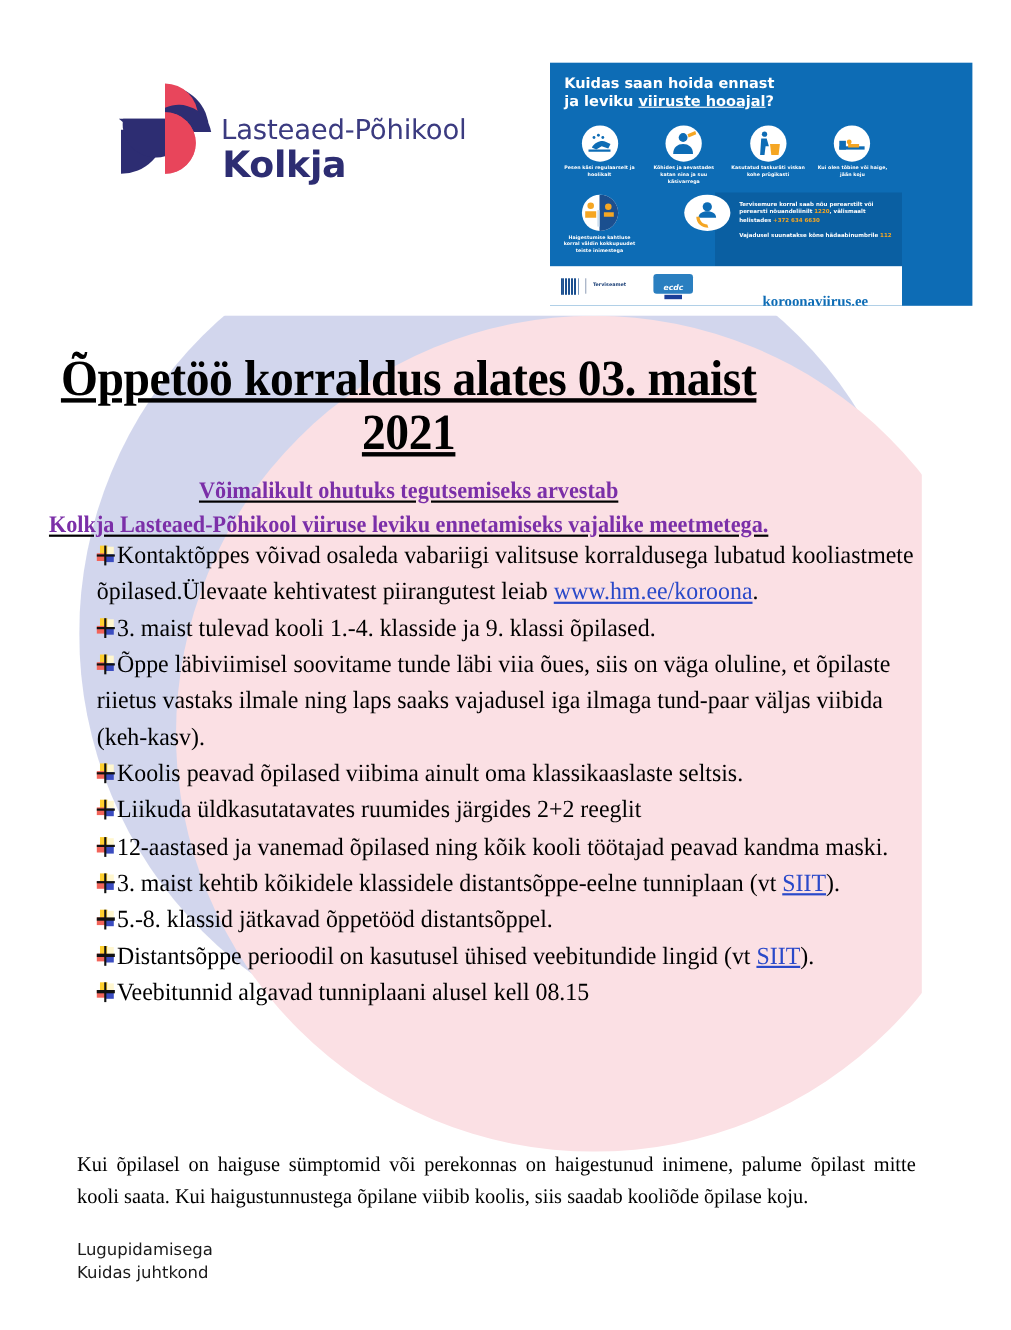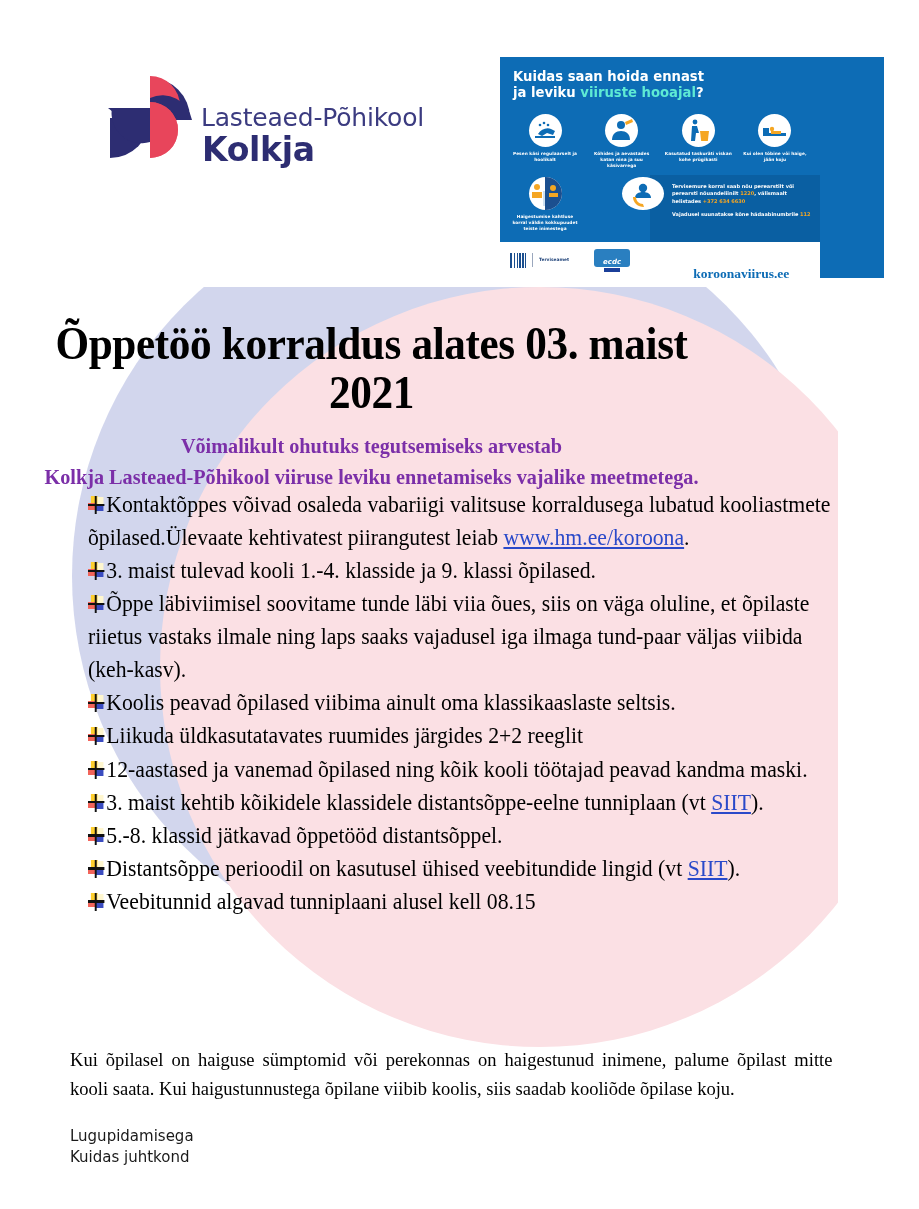--- a/index.html
+++ b/index.html
@@ -140,21 +140,21 @@
     position: absolute;
     left: 13px;
     top: 12px;
     width: 292px;
     font-family: "DejaVu Sans", sans-serif;
     font-weight: bold;
     font-size: 13.2px;
     line-height: 1.22;
     color: #ffffff;
   }
-  #poster-head .hl { color: #5eead4; }
+  #poster-head .hl { color: #ffffff; text-decoration: underline; }
   .poster-row {
     position: absolute;
     display: flex;
   }
   #row1 { left: 10px; top: 57px; width: 300px; justify-content: space-between; }
   #row2 { left: 10px; top: 120px; width: 300px; }
   .pcell {
     width: 70px;
     text-align: center;
   }
@@ -277,20 +277,21 @@
   }
 
   
   #title-area {
     position: absolute;
     left: 0;
     top: 320px;
     width: 743px;
     text-align: center;
     z-index: 4;
+    text-decoration: underline;
   }
   #main-title {
     font-family: "Liberation Serif", serif;
     font-weight: bold;
     font-size: 46px;
     line-height: 1.06;
     letter-spacing: -.4px;
     color: #000000;
     transform: scaleX(.94);
     margin: 0;

